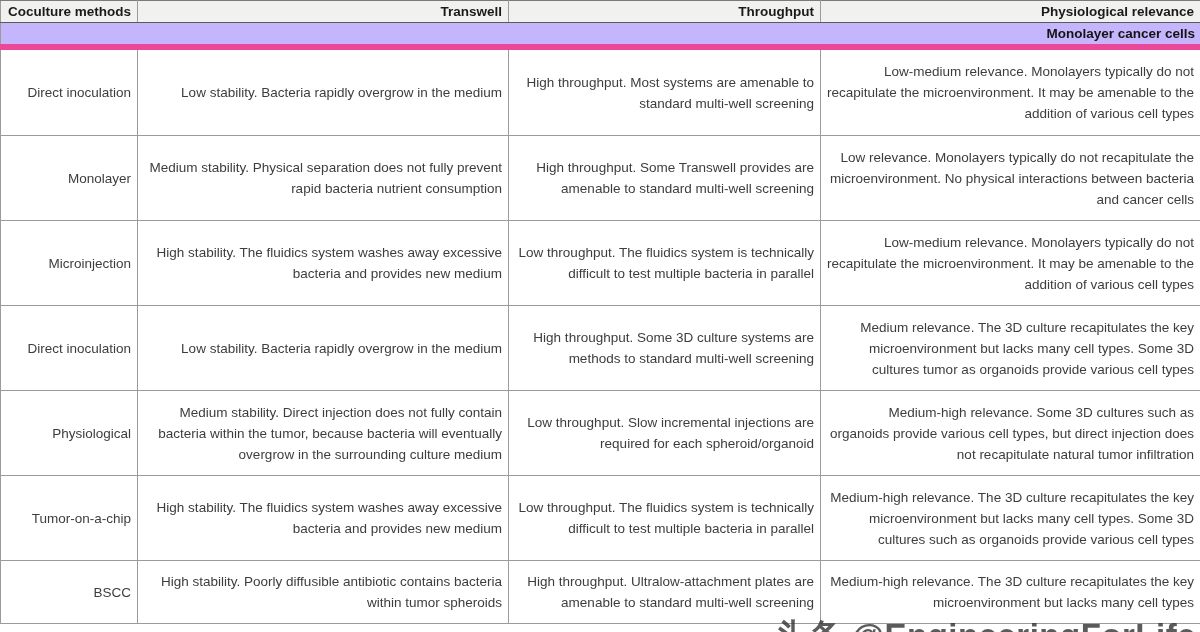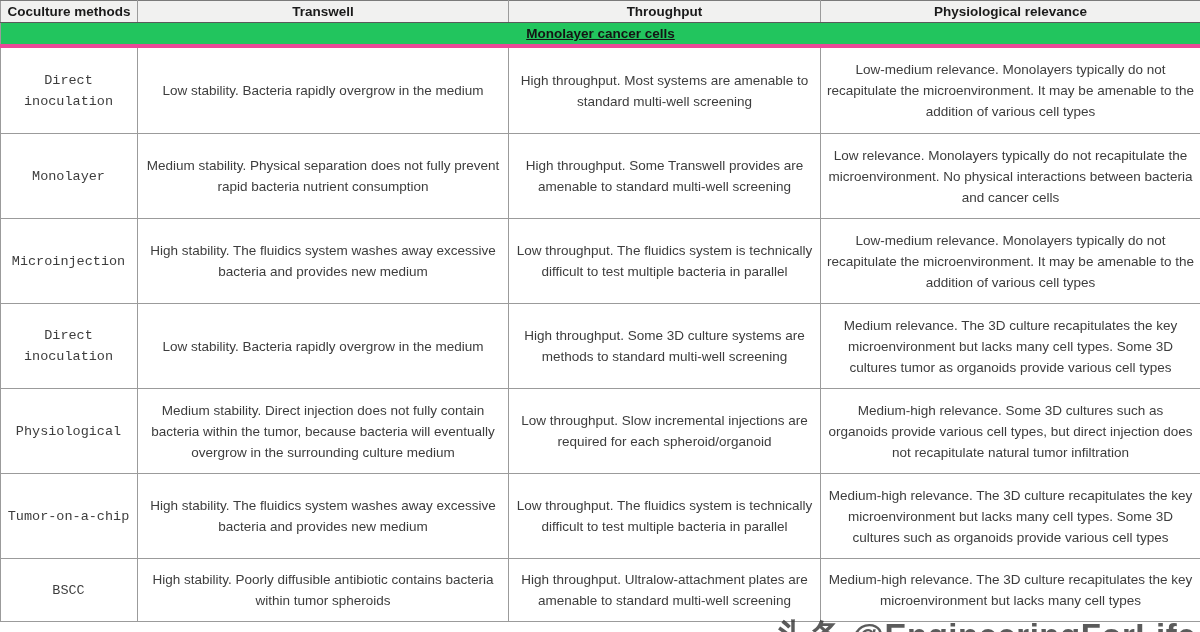--- a/index.html
+++ b/index.html
@@ -15,49 +15,48 @@
     border-collapse:collapse;
     table-layout:fixed;
   }
   .cotable col.c1{width:137px;}
   .cotable col.c2{width:371px;}
   .cotable col.c3{width:312px;}
   .cotable col.c4{width:380px;}
   .cotable th,.cotable td{
     border:1px solid #9b9b9b;
     vertical-align:middle;
-    text-align:center;
+    text-align:right;
     padding:1px 6px;
     font-size:13.5px;
     line-height:21px;
     color:#3d3d3d;
     overflow:hidden;
   }
   .cotable thead th{
     background:#f1f1f0;
     color:#1a1a1a;
     font-weight:bold;
     height:20px;
     padding:0 6px;
     border-bottom:1px solid #5a5a5a;
     border-top:1px solid #7a7a7a;
   }
   tr.section td{
     font-weight:bold;
     color:#141414;
     height:18px;
     padding:0 5px;
-    border-bottom:4px solid #ec4899;
-    background:#22c55e;
-    text-decoration:underline;
+    border-bottom:6px solid #ec4899;
+    background:#c4b5fd;
   }
   tr.r-tall  td{height:83px;}
   tr.r-mid   td{height:82px;}
   tr.r-last  td{height:60px;}
-  td.method{padding-left:5px;font-family:Liberation Mono, monospace;}
+  td.method{padding-left:5px;}
   .watermark{
     position:absolute;
     top:574px;
     right:4px;
     font-size:33px;
     font-weight:bold;
     letter-spacing:0.5px;
     color:rgba(55,55,55,0.82);
     white-space:nowrap;
     pointer-events:none;

